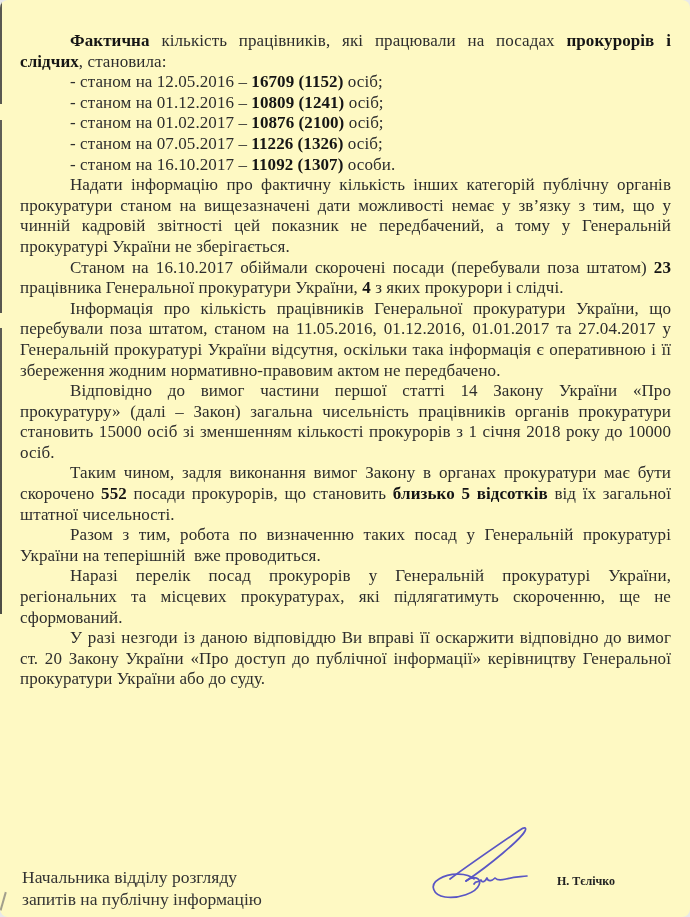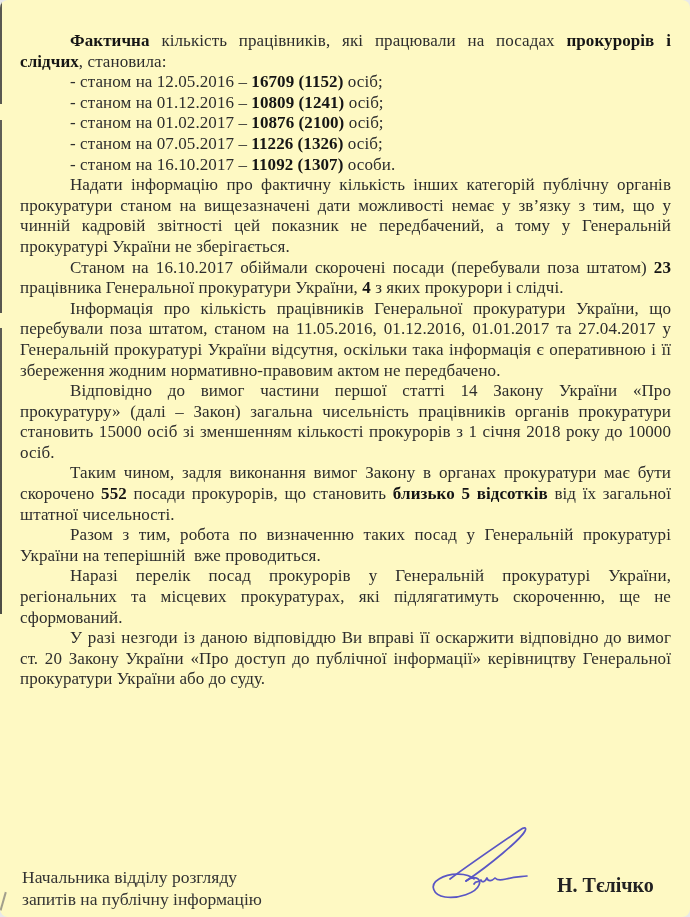--- a/index.html
+++ b/index.html
@@ -41,21 +41,21 @@
   .para{margin:0;text-indent:50px;}
   .para.list{text-align:left;}
   .r{font-weight:400;}
   .b{font-weight:700;color:#151515;}
   .sig-title{
     position:absolute;left:22px;top:852px;
     font-size:17.5px;line-height:21.5px;font-weight:400;color:#333;margin-top:15px;
   }
   .sig-name{
     position:absolute;left:557px;top:874px;
-    font-size:20px;font-weight:700;color:#222;
+    font-size:12px;font-weight:700;color:#222;
     white-space:nowrap;
   }
   .signature{position:absolute;left:426px;top:821px;}
   .ink{fill:none;stroke-width:1.7;stroke-linecap:round;stroke-linejoin:round;}
 </style>
 </head>
 <body>
 
 <div class="page">
 

